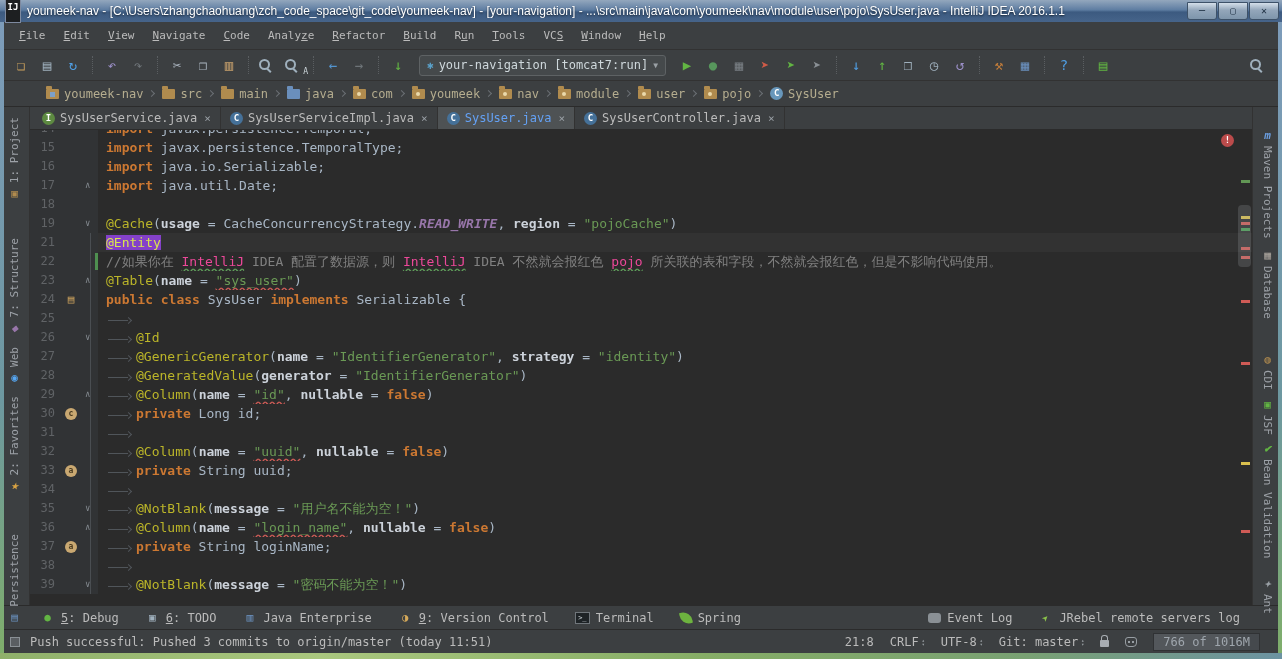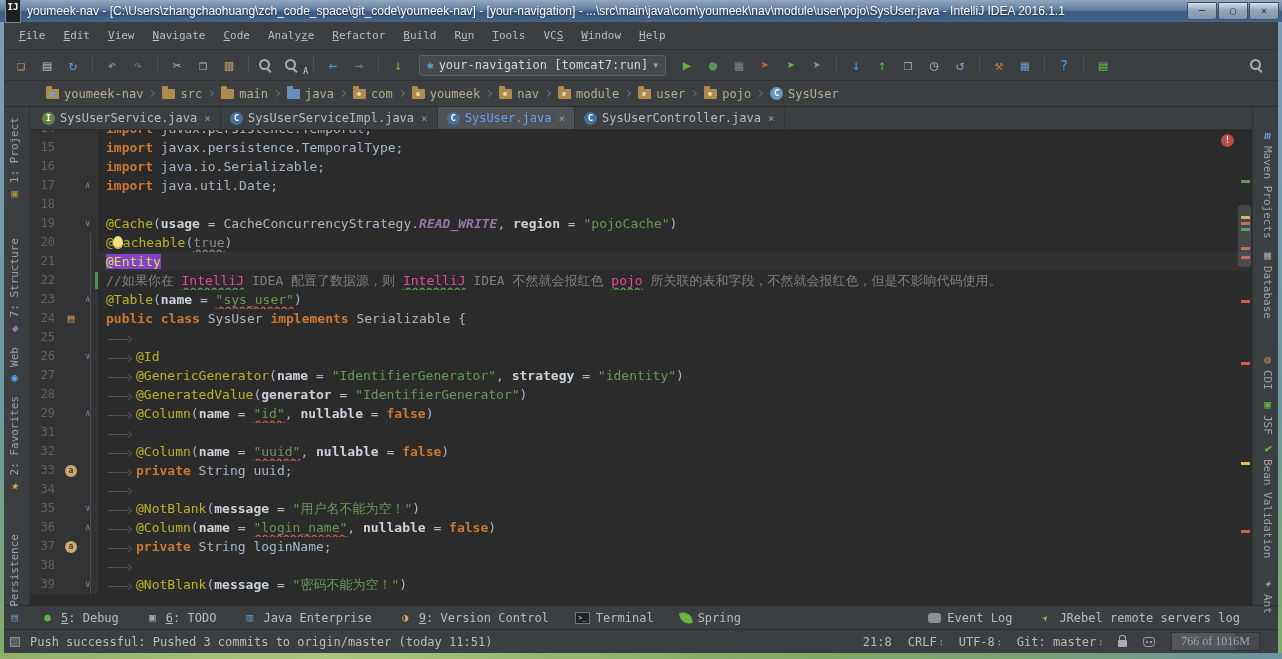--- a/index.html
+++ b/index.html
@@ -144,21 +144,21 @@
   
   #statusbar{display:flex;align-items:center;height:24px;background:#3c3f41;
     border-top:1px solid #2b2b2b;color:#bbbbbb;font-size:12px;padding:0 10px;}
   .st-sq{width:10px;height:10px;border:1px solid #8a9095;background:#5a5e62;}
   .st-msg{margin-left:10px;}
   #st-right{margin-left:auto;display:flex;align-items:center;gap:16px;margin-right:12px;}
   .st-item{display:flex;align-items:center;}
   .ud{display:inline-flex;flex-direction:column;font-size:5px;line-height:4px;margin-left:3px;color:#9aa0a5;}
   .ud i{font-style:normal;}
   .mem{background:linear-gradient(90deg,#53575b 72%,#45494d 72%);border:1px solid #303234;
-    padding:1px 9px;color:#9fa6ad;font-family:Liberation Serif, serif;}
+    padding:1px 9px;color:#9fa6ad;}
   .si-lock{width:9px;height:7px;background:#a8adb2;position:relative;border-radius:1px;margin-top:4px;}
   .si-lock::before{content:"";position:absolute;width:5px;height:5px;border:1px solid #a8adb2;
     border-bottom:none;border-radius:3px 3px 0 0;top:-5px;left:1px;}
   .si-hector{width:12px;height:10px;border:1px solid #989ea3;border-radius:3px 3px 4px 4px;position:relative;}
   .si-hector::before{content:"";position:absolute;left:2px;top:3px;width:2px;height:2px;
     background:#989ea3;box-shadow:4px 0 0 #989ea3;}
   
   .edge{position:absolute;top:22px;bottom:6px;width:4px;z-index:60;
     background:linear-gradient(#7d9cba,#6d98a0 60%,#7fae6b);}
   .edge.l{left:0;}.edge.r{right:0;}
@@ -380,26 +380,20 @@
               <pre class="code"></pre>
             </div>
             <div class="row">
               <span class="g num">19</span>
               <span class="g gicon"></span>
               <span class="g fold">
                 <span class="fm">∨</span>
               </span>
               <pre class="code"><span class="tk-ann">@Cache</span><span class="tk-def">(</span><span class="tk-attr">usage</span><span class="tk-def"> = CacheConcurrencyStrategy.</span><span class="tk-const">READ_WRITE</span><span class="tk-def">, </span><span class="tk-attr">region</span><span class="tk-def"> = </span><span class="tk-str">"pojoCache"</span><span class="tk-def">)</span></pre>
             </div>
-            <div class="row">
-              <span class="g num">20</span>
-              <span class="g gicon"></span>
-              <span class="g fold scope"></span>
-              <pre class="code"><span class="tk-ann">@</span><span class="tk-bulb"></span><span class="tk-ann">acheable</span><span class="tk-def">(</span><span class="tk-dim">true</span><span class="tk-def">)</span></pre>
-            </div>
             <div class="row caret">
               <span class="g num">21</span>
               <span class="g gicon"></span>
               <span class="g fold scope"></span>
               <pre class="code"><span class="tk-sel">@Entity</span></pre>
             </div>
             <div class="row">
               <span class="g num">22</span>
               <span class="g gicon"></span>
               <span class="g fold scope changed"></span>
@@ -445,20 +439,28 @@
               <span class="g fold scope"></span>
               <pre class="code"><span class="tk-tab"></span><span class="tk-ann">@GeneratedValue</span><span class="tk-def">(</span><span class="tk-attr">generator</span><span class="tk-def"> = </span><span class="tk-str">"IdentifierGenerator"</span><span class="tk-def">)</span></pre>
             </div>
             <div class="row">
               <span class="g num">29</span>
               <span class="g gicon"></span>
               <span class="g fold scope">
                 <span class="fm">∧</span>
               </span>
               <pre class="code"><span class="tk-tab"></span><span class="tk-ann">@Column</span><span class="tk-def">(</span><span class="tk-attr">name</span><span class="tk-def"> = </span><span class="tk-strE">"id"</span><span class="tk-def">, </span><span class="tk-attr">nullable</span><span class="tk-def"> = </span><span class="tk-kw">false</span><span class="tk-def">)</span></pre>
+            </div>
+            <div class="row">
+              <span class="g num">30</span>
+              <span class="g gicon">
+                <span class="gi-circle">c</span>
+              </span>
+              <span class="g fold scope"></span>
+              <pre class="code"><span class="tk-tab"></span><span class="tk-kw">private</span><span class="tk-def"> Long id;</span></pre>
             </div>
             <div class="row">
               <span class="g num">31</span>
               <span class="g gicon"></span>
               <span class="g fold scope"></span>
               <pre class="code"><span class="tk-tab"></span></pre>
             </div>
             <div class="row">
               <span class="g num">32</span>
               <span class="g gicon"></span>

